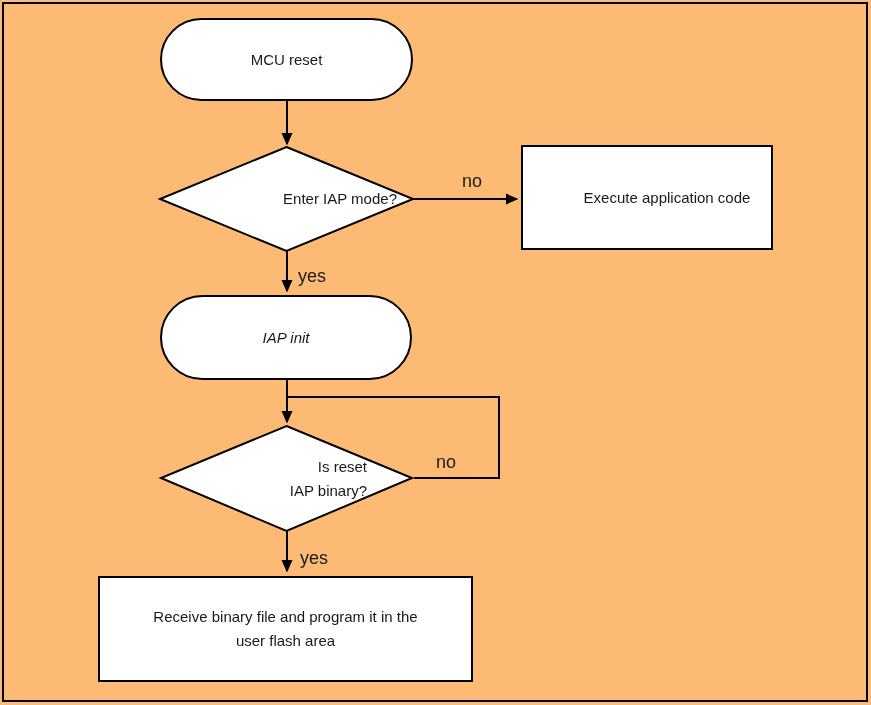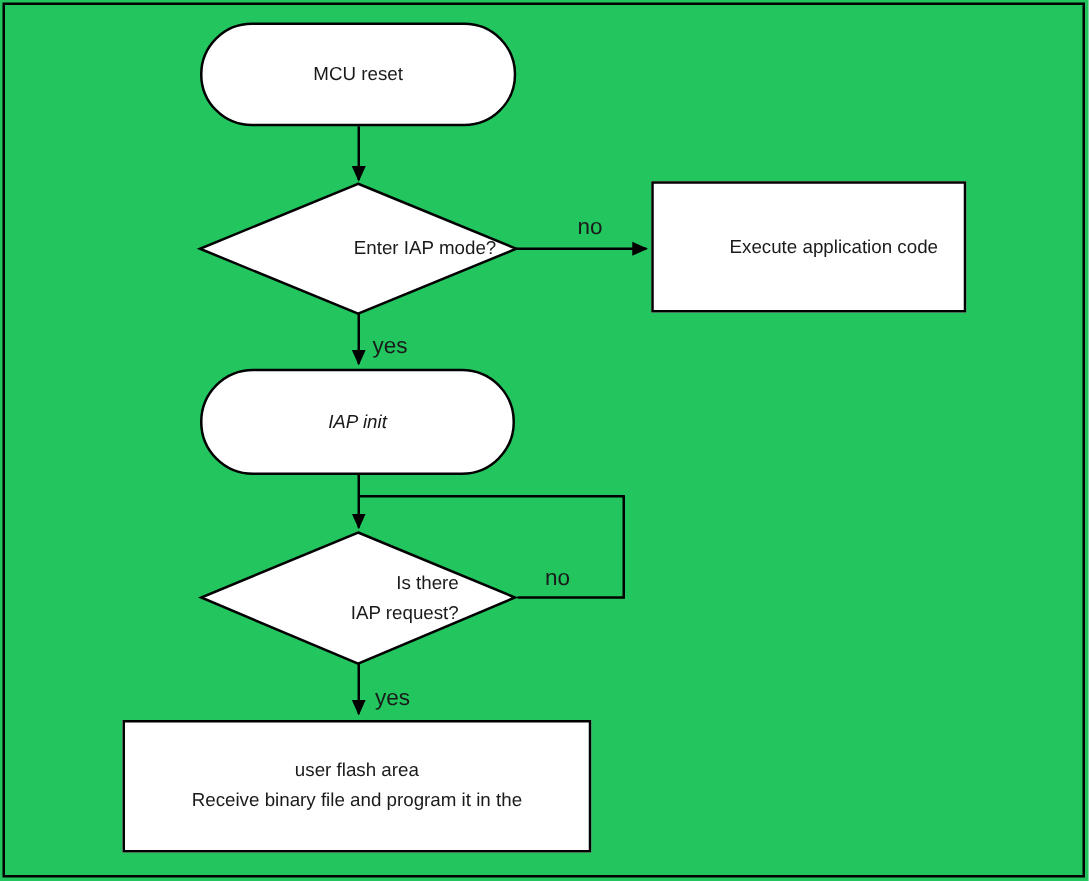--- a/index.html
+++ b/index.html
@@ -5,21 +5,21 @@
   html, body {
     margin: 0;
     padding: 0;
     background: #ffffff;
     font-family: "Liberation Sans", sans-serif;
   }
   .canvas {
     position: relative;
     width: 871px;
     height: 705px;
-    background: #22c55e;
+    background: #fdba74;
     overflow: hidden;
     color: #1a1a1a;
   }
   .frame {
     position: absolute;
     left: 2px;
     top: 2px;
     right: 3px;
     bottom: 3px;
     border: 2px solid #000000;
@@ -106,32 +106,32 @@
   <div class="node process1">
     <span>Execute application code</span>
   </div>
 
   <div class="node terminator2">
     <span>IAP init</span>
   </div>
 
   <div class="node process2">
     <span>
+      <span class="block-line">Receive binary file and program it in the</span>
       <span class="block-line">user flash area</span>
-      <span class="block-line">Receive binary file and program it in the</span>
     </span>
   </div>
 
   <div class="diamond-label dlabel1">
     <span>Enter IAP mode?</span>
   </div>
 
   <div class="diamond-label dlabel2">
-    <span class="block-line">Is there</span>
-    <span class="block-line">IAP request?</span>
+    <span class="block-line">Is reset</span>
+    <span class="block-line">IAP binary?</span>
   </div>
 
   <div class="edge-label no1">no</div>
   <div class="edge-label yes1">yes</div>
   <div class="edge-label no2">no</div>
   <div class="edge-label yes2">yes</div>
 
   <div class="frame"></div>
 </div>
 

